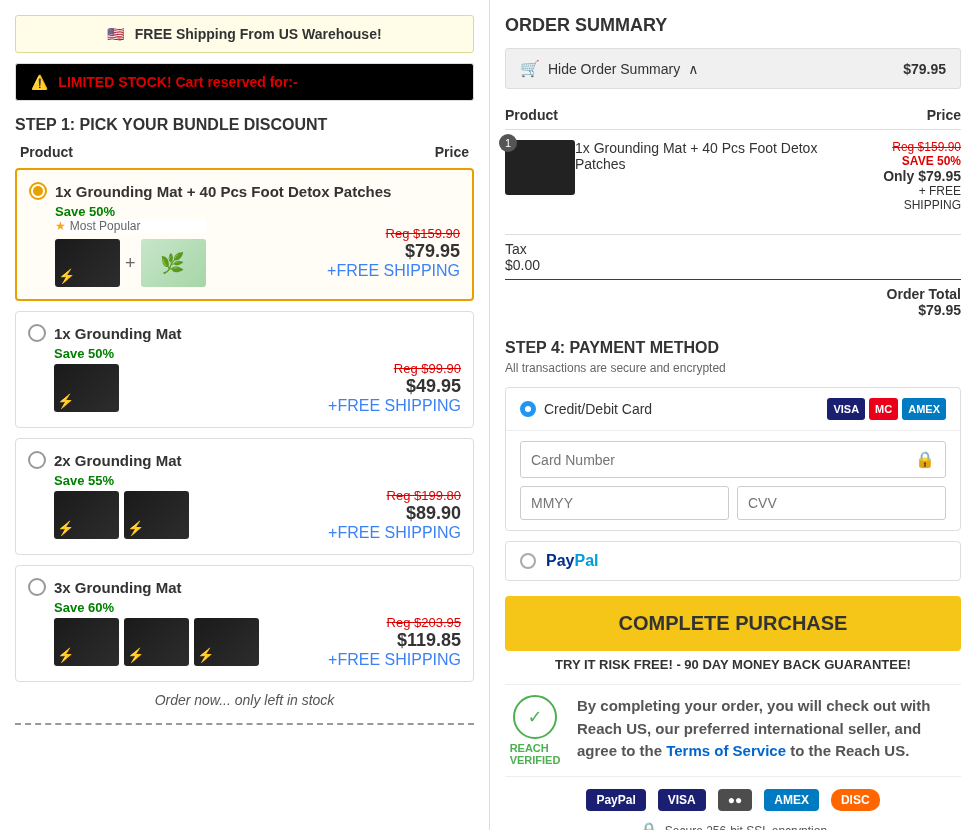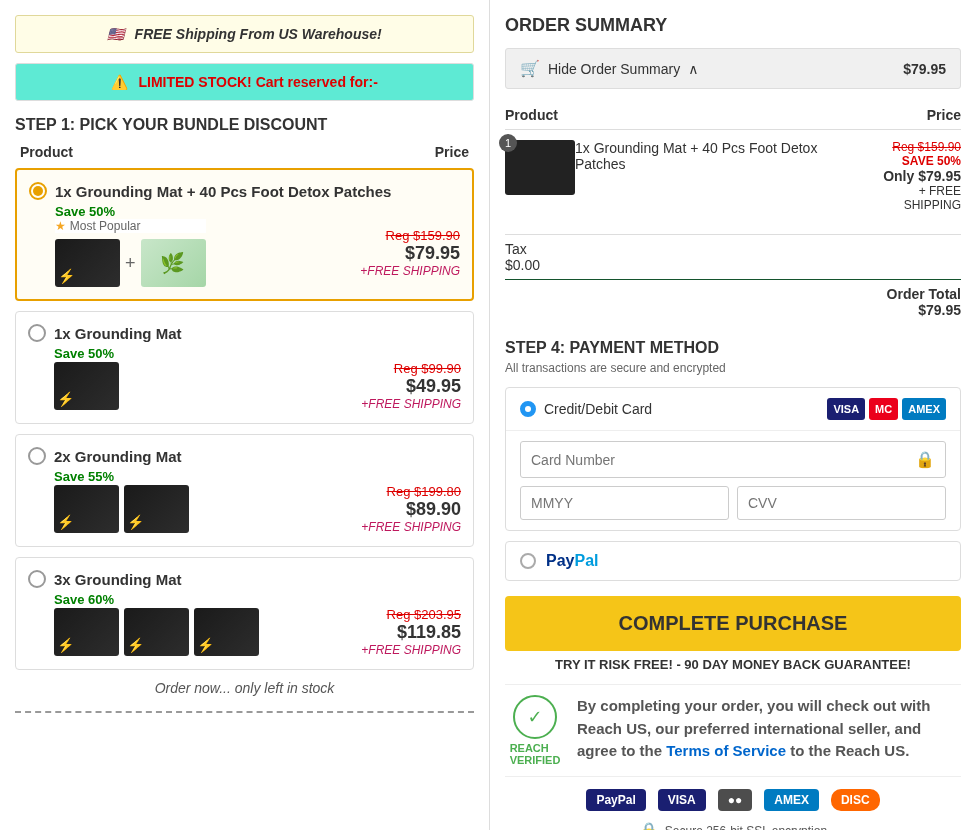--- a/index.html
+++ b/index.html
@@ -1,38 +1,38 @@
 <!DOCTYPE html>
 <html><head>
   <meta charset="utf-8">
   <style>
     * { box-sizing: border-box; margin: 0; padding: 0; }
     body { font-family: Arial, sans-serif; font-size: 14px; background: #f5f5f5; color: #333; }
     .page-container { display: flex; width: 976px; min-height: 830px; background: #fff; }
 
     
     .left-panel { width: 490px; padding: 15px; border-right: 1px solid #ddd; }
-    .banner-shipping { background: #fffde7; border: 1px solid #e0d89a; padding: 10px 15px; text-align: center; margin-bottom: 10px; border-radius: 3px; font-weight: bold; color: #333; font-style: italic; }
+    .banner-shipping { background: #fffde7; border: 1px solid #e0d89a; padding: 10px 15px; text-align: center; margin-bottom: 10px; border-radius: 3px; font-weight: bold; color: #333; }
     .banner-flag { margin-right: 6px; }
-    .banner-stock { background: #5eead4; border: 1px solid #ddd; padding: 10px 15px; text-align: center; margin-bottom: 15px; border-radius: 3px; color: #d00; }
+    .banner-stock { background: #000000; border: 1px solid #ddd; padding: 10px 15px; margin-bottom: 15px; border-radius: 3px; color: #d00; }
     .banner-stock .warning-icon { color: #d00; margin-right: 6px; }
     .section-title { font-size: 16px; font-weight: bold; margin-bottom: 10px; text-transform: uppercase; }
     .col-headers { display: flex; justify-content: space-between; font-weight: bold; margin-bottom: 8px; padding: 0 5px; }
 
     .product-option { border: 1px solid #ddd; border-radius: 4px; padding: 12px; margin-bottom: 10px; background: #fff; cursor: pointer; }
     .product-option.selected { border: 2px solid #e8a000; background: #fffdf5; }
     .option-header { display: flex; align-items: center; gap: 8px; margin-bottom: 4px; }
     .option-title { font-weight: bold; font-size: 15px; }
     .option-save { color: green; font-size: 13px; font-weight: bold; }
     .option-body { display: flex; justify-content: space-between; align-items: center; }
     .plus-sign { font-size: 18px; color: #666; }
     .option-pricing { text-align: right; }
     .reg-price { color: #d00; text-decoration: line-through; font-size: 13px; }
     .sale-price { font-size: 18px; font-weight: bold; color: #333; }
-    .free-ship { color: #be185d; font-size: 12px; font-style: italic; }
+    .free-ship { color: #3b82f6; font-size: 16px; }
     .popular-badge { background: #fff; color: #666; font-size: 12px; display: flex; align-items: center; gap: 4px; margin-bottom: 6px; }
     .star-icon { color: #f5a623; }
     .radio-btn { width: 18px; height: 18px; border-radius: 50%; border: 2px solid #999; display: inline-flex; align-items: center; justify-content: center; flex-shrink: 0; }
     .radio-btn.checked { border-color: #e8a000; }
     .radio-btn.checked::after { content: ''; width: 10px; height: 10px; background: #e8a000; border-radius: 50%; }
     .order-now { text-align: center; margin-top: 10px; font-style: italic; color: #555; }
     .dashed-line { border-top: 2px dashed #999; margin-top: 15px; }
 
     
     .right-panel { width: 486px; padding: 15px; }

